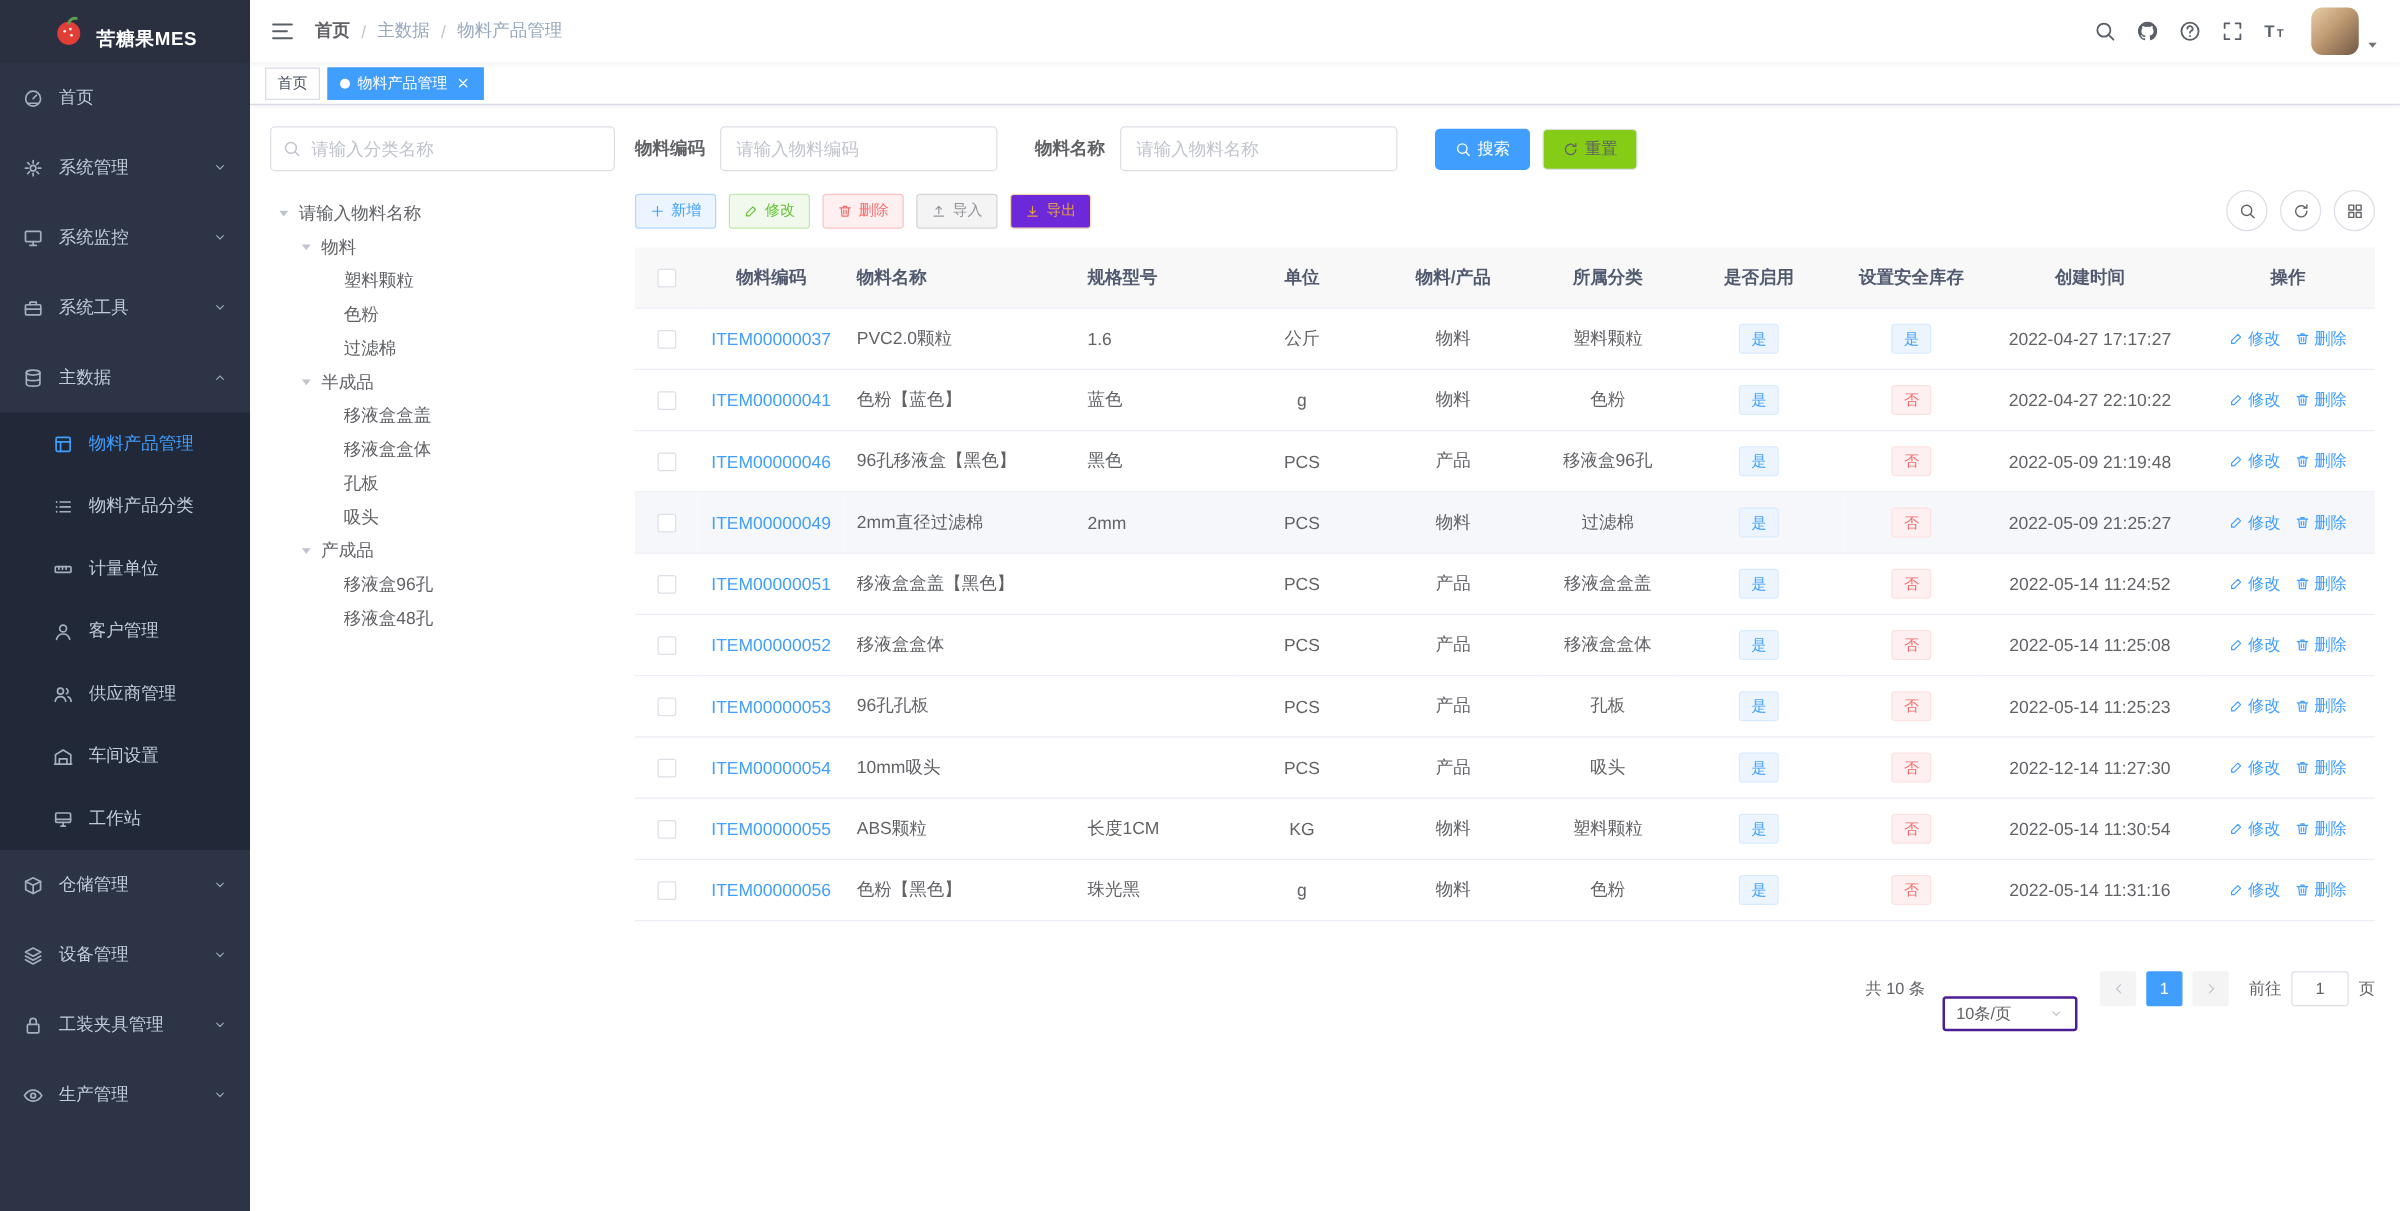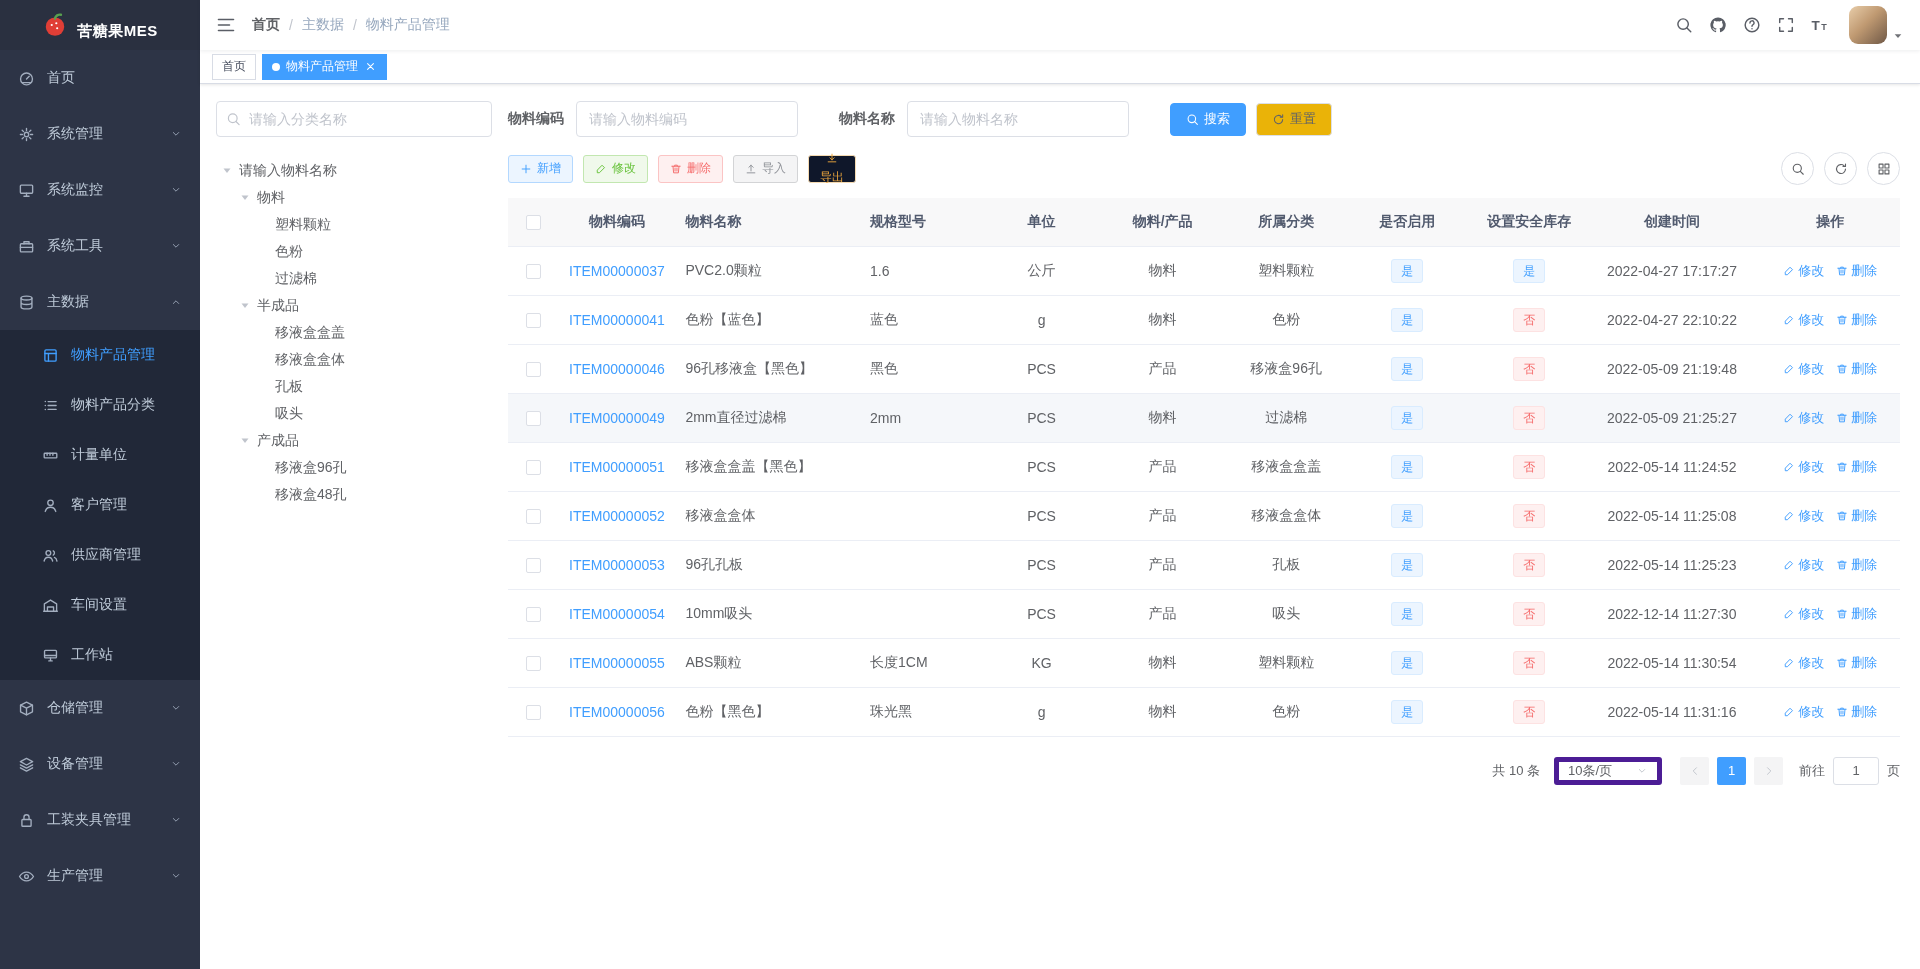--- a/index.html
+++ b/index.html
@@ -56,54 +56,54 @@
   .tree-search input { padding-left: 32px; }
   .prefix-icon { position: absolute; left: 10px; top: 50%; transform: translateY(-50%); width: 15px; height: 15px; color: #c0c4cc; }
 
   .tree { margin-top: 20px; }
   .tree-node { height: 27px; display: flex; align-items: center; color: #606266; font-size: 14px; cursor: pointer; white-space: nowrap; }
   .tree-caret { width: 14px; height: 14px; margin-right: 5px; color: #c0c4cc; flex-shrink: 0; }
   .tree-caret.empty { visibility: hidden; }
 
   .filter-row { display: flex; align-items: center; margin-bottom: 15px; }
   .filter-label { font-weight: 700; color: #606266; margin-right: 12px; white-space: nowrap; }
-  .filter-input { width: 222px; margin-right: 41px; }
-  .btn { display: inline-flex; align-items: center; justify-content: center; gap: 5px; border: 1px solid #dcdfe6; background: #eab308; color: #606266; border-radius: 4px; cursor: pointer; font-size: 13px; height: 33px; padding: 0 15px; font-family: inherit; white-space: nowrap; }
+  .filter-input { width: 222px; margin-right: 30px; }
+  .btn { display: inline-flex; align-items: center; justify-content: center; gap: 5px; border: 1px solid #dcdfe6; background: #84cc16; color: #606266; border-radius: 4px; cursor: pointer; font-size: 13px; height: 33px; padding: 0 15px; font-family: inherit; white-space: nowrap; }
   .btn .bicon { width: 13px; height: 13px; }
   .btn-primary { background: #409EFF; border-color: #409EFF; color: #fff; }
   .btn + .btn { margin-left: 10px; }
 
   .toolbar-row { display: flex; align-items: center; gap: 10px; margin-bottom: 13px; }
   .btn-mini { height: 28px; padding: 0 11px; font-size: 12px; border-radius: 3px; }
   .btn-mini .bicon { width: 12px; height: 12px; }
   .btn-plain-primary { background: #ecf5ff; border-color: #b3d8ff; color: #409EFF; }
   .btn-plain-success { background: #f0f9eb; border-color: #c2e7b0; color: #67c23a; }
   .btn-plain-danger  { background: #fef0f0; border-color: #fbc4c4; color: #f56c6c; }
   .btn-plain-info    { background: #f4f4f5; border-color: #d3d4d6; color: #909399; }
-  .btn-plain-warning { background: #0f172a; border-color: #f5dab1; color: #e6a23c; flex-direction: column; }
+  .btn-plain-warning { background: #6d28d9; border-color: #f5dab1; color: #e6a23c; }
   .toolbar-right { margin-left: auto; display: flex; gap: 10px; }
   .circle-btn { width: 33px; height: 33px; border-radius: 50%; border: 1px solid #dcdfe6; background: #fff; color: #606266; display: inline-flex; align-items: center; justify-content: center; cursor: pointer; }
   .circle-btn .bicon { width: 14px; height: 14px; }
 
   table { width: 100%; border-collapse: collapse; table-layout: fixed; }
   thead th { background: #f8f8f9; color: #515a6e; font-weight: 700; height: 48px; font-size: 14px; border-bottom: 1px solid #ebeef5; text-align: center; }
   tbody td { height: 49px; border-bottom: 1px solid #ebeef5; color: #606266; font-size: 14px; text-align: center; overflow: hidden; white-space: nowrap; }
   th.left, td.left { text-align: left; padding-left: 10px; }
   tr.hovered { background: #f5f7fa; }
   .link { color: #409EFF; cursor: pointer; text-decoration: none; }
   .checkbox { width: 15px; height: 15px; border: 1px solid #dcdfe6; border-radius: 2px; background: #fff; display: inline-block; vertical-align: middle; cursor: pointer; }
   .tag { display: inline-block; padding: 0 9px; height: 24px; line-height: 22px; border-radius: 3px; font-size: 12px; }
   .tag-blue { background: #ecf5ff; border: 1px solid #d9ecff; color: #409EFF; }
   .tag-red  { background: #fef0f0; border: 1px solid #fde2e2; color: #f56c6c; }
   .op-link { color: #409EFF; font-size: 13px; display: inline-flex; align-items: center; gap: 3px; cursor: pointer; margin: 0 6px; }
   .op-link .bicon { width: 12px; height: 12px; }
 
   .pagination { display: flex; align-items: center; justify-content: flex-end; margin-top: 20px; color: #606266; font-size: 13px; }
   .pg-total { margin-right: 14px; }
-  .page-size-select { width: 108px; height: 28px; border: 5px solid #4c1d95; border-radius: 3px; display: flex; align-items: center; justify-content: space-between; padding: 0 9px; color: #606266; cursor: pointer; background: #fff; margin-right: 14px; }
+  .page-size-select { width: 108px; height: 28px; border: 2px solid #4c1d95; border-radius: 3px; display: flex; align-items: center; justify-content: space-between; padding: 0 9px; color: #606266; cursor: pointer; background: #fff; margin-right: 14px; margin-top: 40px; }
   .sel-caret { width: 12px; height: 12px; color: #c0c4cc; }
   .pager-btn { min-width: 29px; height: 28px; border-radius: 2px; background: #f4f4f5; color: #606266; display: inline-flex; align-items: center; justify-content: center; cursor: pointer; margin: 0 4px; font-size: 13px; }
   .pager-btn .bicon { width: 12px; height: 12px; color: #c0c4cc; }
   .pager-btn.active { background: #409EFF; color: #fff; }
   .pg-goto { margin-left: 12px; margin-right: 8px; }
   .goto-input { width: 46px; height: 28px; border: 1px solid #dcdfe6; border-radius: 3px; text-align: center; font-size: 13px; color: #606266; outline: none; font-family: inherit; margin-right: 8px; }
 
   [data-icon] { display: inline-flex; align-items: center; justify-content: center; }
   [data-icon] svg { width: 100%; height: 100%; display: block; }
 </style>

